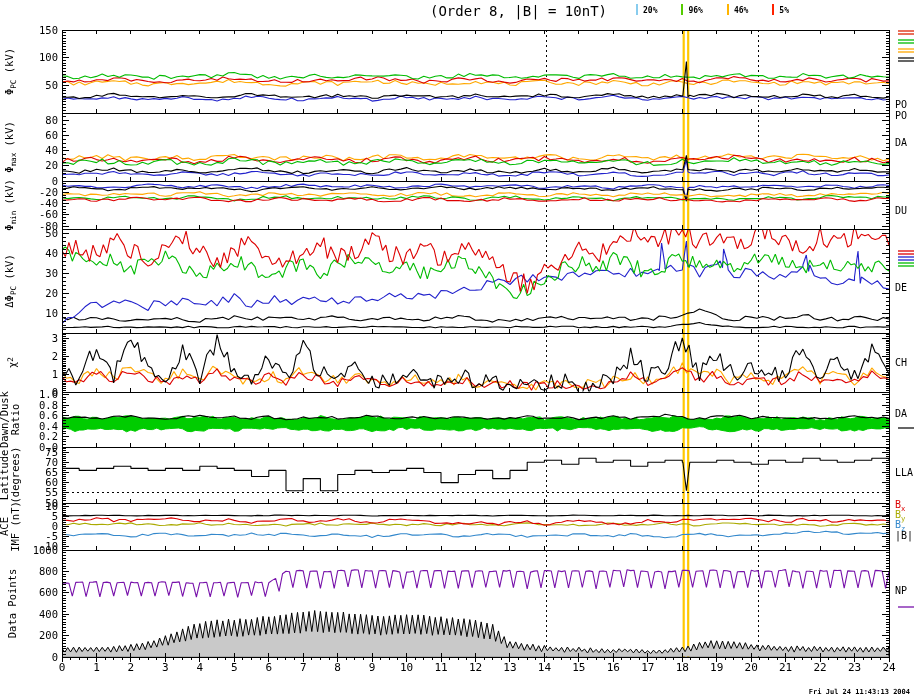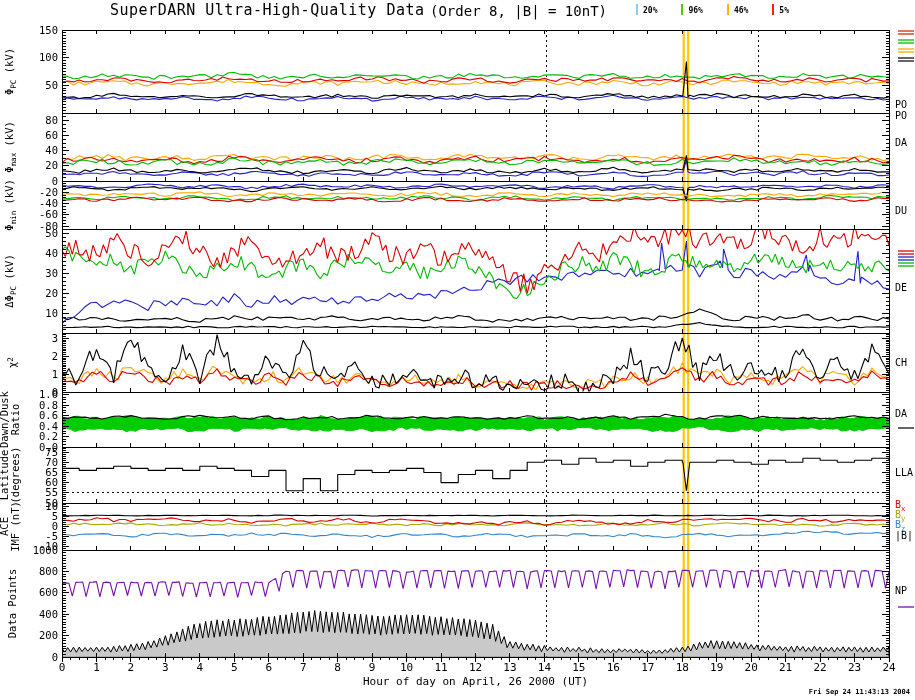--- a/index.html
+++ b/index.html
@@ -1145,35 +1145,33 @@
         <text x="647.7916666666666" y="671" text-anchor="middle" font-size="11" font-family="&quot;DejaVu Sans Mono&quot;,&quot;Liberation Mono&quot;,monospace" fill="#000">17</text>
         <text x="682.25" y="671" text-anchor="middle" font-size="11" font-family="&quot;DejaVu Sans Mono&quot;,&quot;Liberation Mono&quot;,monospace" fill="#000">18</text>
         <text x="716.7083333333334" y="671" text-anchor="middle" font-size="11" font-family="&quot;DejaVu Sans Mono&quot;,&quot;Liberation Mono&quot;,monospace" fill="#000">19</text>
         <text x="751.1666666666666" y="671" text-anchor="middle" font-size="11" font-family="&quot;DejaVu Sans Mono&quot;,&quot;Liberation Mono&quot;,monospace" fill="#000">20</text>
         <text x="785.625" y="671" text-anchor="middle" font-size="11" font-family="&quot;DejaVu Sans Mono&quot;,&quot;Liberation Mono&quot;,monospace" fill="#000">21</text>
         <text x="820.0833333333334" y="671" text-anchor="middle" font-size="11" font-family="&quot;DejaVu Sans Mono&quot;,&quot;Liberation Mono&quot;,monospace" fill="#000">22</text>
         <text x="854.5416666666666" y="671" text-anchor="middle" font-size="11" font-family="&quot;DejaVu Sans Mono&quot;,&quot;Liberation Mono&quot;,monospace" fill="#000">23</text>
         <text x="889" y="671" text-anchor="middle" font-size="11" font-family="&quot;DejaVu Sans Mono&quot;,&quot;Liberation Mono&quot;,monospace" fill="#000">24</text>
       </g>
     </svg>
-  <div class="title">SuperDARN Ultra-High-Quality Data</div>
   <div class="subtitle">(Order 8, |B| = 10nT)</div>
   <div class="legend" id="legend">
       <div class="item">
         <span class="bar" style="background: rgb(136, 204, 238);"></span>
         <span class="lab">20%</span>
       </div>
       <div class="item">
         <span class="bar" style="background: rgb(85, 204, 0);"></span>
         <span class="lab">96%</span>
       </div>
       <div class="item">
         <span class="bar" style="background: rgb(255, 180, 0);"></span>
         <span class="lab">46%</span>
       </div>
       <div class="item">
         <span class="bar" style="background: rgb(255, 34, 0);"></span>
         <span class="lab">5%</span>
       </div>
     </div>
-  <div class="xlabel">Hour of day on April, 26 2000 (UT)</div>
-  <div class="stamp">Fri Sep 24 11:43:13 2004</div>
+  <div class="stamp">Fri Jul 24 11:43:13 2004</div>
 </div>
 
 </body></html>

